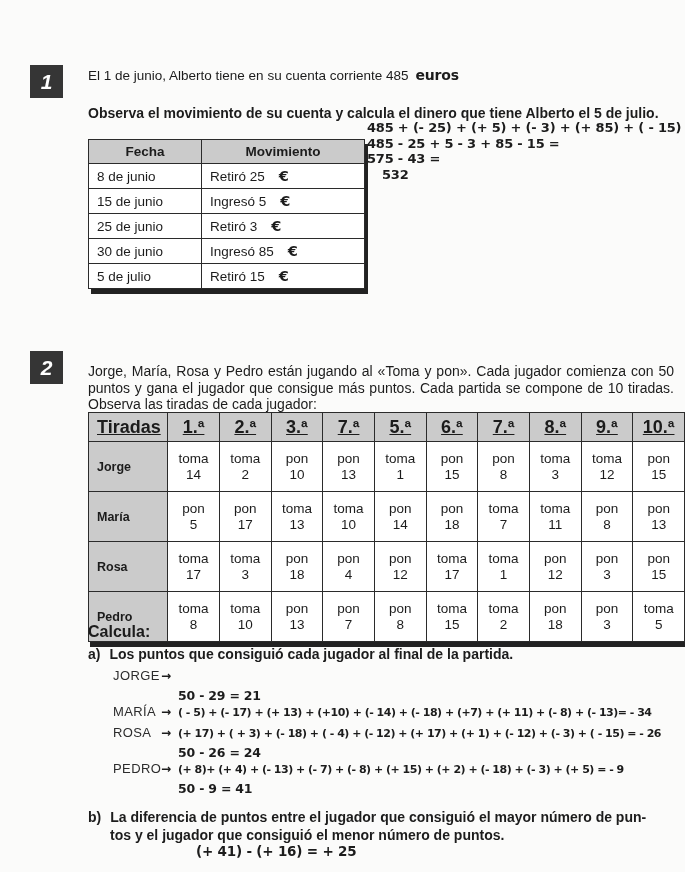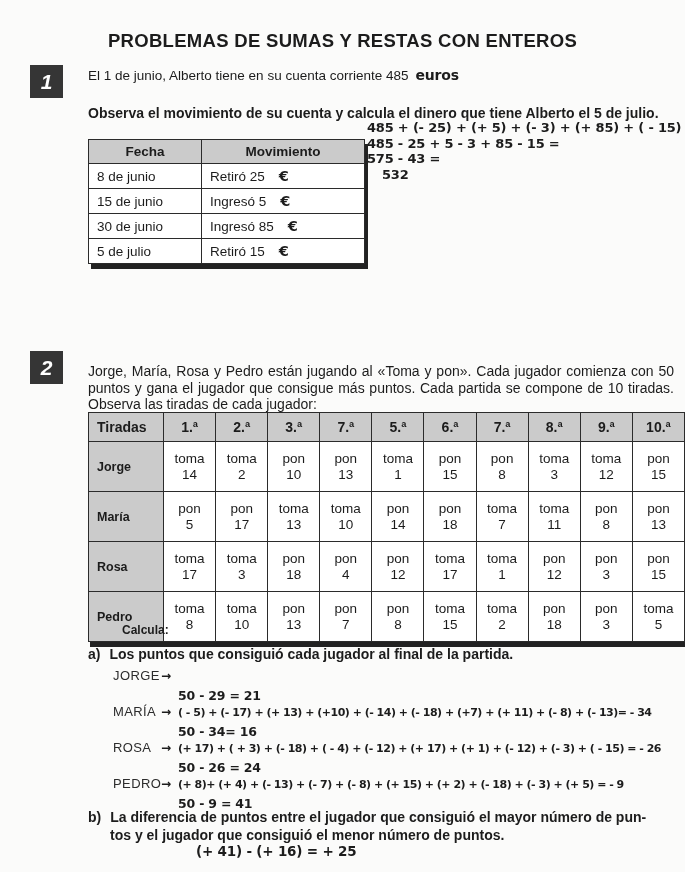--- a/index.html
+++ b/index.html
@@ -34,46 +34,45 @@
   .t1{position:absolute;left:88px;top:139px;box-shadow:3px 5px 0 0 #222;}
   .t1 th,.t1 td{border:1.7px solid #2b2b2b;font-size:13.5px;padding:0 8px;}
   .t1 th{background:var(--hdr,#cbcbcb);height:23px;text-align:center;}
   .t1 td{height:24px;text-align:left;}
   .t1 .c-fecha{width:96px;}
   .t1 .c-mov{width:146px;}
   .t1 .eur{margin-left:14px;font-size:14.5px;letter-spacing:0;}
 
   .t2{position:absolute;left:88px;top:412px;box-shadow:2px 5px 0 0 #222;}
   .t2 th,.t2 td{border:1.7px solid #2b2b2b;}
-  .t2 thead th{background:var(--hdr,#cbcbcb);height:26px;font-size:14px;text-align:center;}
+  .t2 thead th{background:var(--hdr,#cbcbcb);height:26px;font-size:18px;text-align:center;text-decoration:underline;}
   .t2 thead th.corner{text-align:left;padding-left:8px;width:72px;}
   .t2 tbody th{background:var(--hdr,#cbcbcb);text-align:left;padding-left:8px;font-size:12.5px;width:72px;}
   .t2 td{width:49px;height:41px;text-align:center;font-size:13.5px;line-height:16px;padding:4px;}
 
-  .calcula{position:absolute;left:88px;top:623px;font-weight:bold;font-size:12px;margin-left:34px;}
+  .calcula{position:absolute;left:88px;top:623px;font-weight:bold;font-size:16px;}
   .part-a{position:absolute;left:88px;top:646px;font-weight:bold;font-size:14px;}
   .part-a .lbl,.part-b .lbl{margin-right:9px;}
 
   .results{position:absolute;left:113px;top:668px;width:565px;}
   .result-row{display:flex;align-items:baseline;height:21px;white-space:nowrap;}
   .rname{width:48px;font-size:13px;letter-spacing:.4px;color:#2c2c2c;flex:none;}
   .arrow{width:17px;flex:none;font-size:12px;}
   .formula{font-size:11px;letter-spacing:-.5px;}
   .subtotal{height:15px;padding-left:65px;font-size:12.5px;line-height:14px;}
 
   .part-b{position:absolute;left:88px;top:809px;width:586px;font-weight:bold;font-size:14px;line-height:17.5px;}
   .part-b .l2{padding-left:22px;}
   .part-b-sol{position:absolute;left:196px;top:843px;font-size:13.5px;}
 </style>
 </head>
 <body>
 
 <div class="page" style="--badge: #353535; --hdr: #cbcbcb; --ink: #1c1c1c; --paper: #fbfbfa;">
 
-  <h1 class="title">PROBLEMAS DE SUMAS Y RESTAS CON ENTEROS</h1>
 
   <div class="badge b1">1</div>
 
   <div class="p1-line1">
     <span>El 1 de junio, Alberto tiene en su cuenta corriente 485</span><span class="hw suffix">euros</span>
   </div>
 
   <p class="p1-body">Observa el movimiento de su cuenta y calcula el dinero que tiene Alberto el 5 de julio.</p>
 
   <div class="p1-calc hw">
@@ -91,20 +90,24 @@
       </tr>
     </thead>
     <tbody>
         <tr>
           <td class="c-fecha">8 de junio</td>
           <td class="c-mov"><span>Retiró 25</span><span class="eur hw">€</span></td>
         </tr>
         <tr>
           <td class="c-fecha">15 de junio</td>
           <td class="c-mov"><span>Ingresó 5</span><span class="eur hw">€</span></td>
+        </tr>
+        <tr>
+          <td class="c-fecha">25 de junio</td>
+          <td class="c-mov"><span>Retiró 3</span><span class="eur hw">€</span></td>
         </tr>
         <tr>
           <td class="c-fecha">30 de junio</td>
           <td class="c-mov"><span>Ingresó 85</span><span class="eur hw">€</span></td>
         </tr>
         <tr>
           <td class="c-fecha">5 de julio</td>
           <td class="c-mov"><span>Retiró 15</span><span class="eur hw">€</span></td>
         </tr>
       </tbody>
@@ -316,21 +319,20 @@
       <div class="result-row">
         <span class="rname">JORGE</span>
         <span class="arrow hw">→</span>
       </div>
       <div class="subtotal hw">50 - 29 = 21</div>
       <div class="result-row">
         <span class="rname">MARÍA</span>
         <span class="arrow hw">→</span>
         <span class="formula hw">( - 5) + (- 17) + (+ 13) + (+10) + (- 14) + (- 18) + (+7) + (+ 11) + (- 8) + (- 13)= - 34</span>
       </div>
-      <div class="subtotal hw">50 - 34= 16</div>
       <div class="result-row">
         <span class="rname">ROSA</span>
         <span class="arrow hw">→</span>
         <span class="formula hw">(+ 17) + ( + 3) + (- 18) + ( - 4) + (- 12) + (+ 17) + (+ 1) + (- 12) + (- 3) + ( - 15) = - 26</span>
       </div>
       <div class="subtotal hw">50 - 26 = 24</div>
       <div class="result-row">
         <span class="rname">PEDRO</span>
         <span class="arrow hw">→</span>
         <span class="formula hw">(+ 8)+ (+ 4) + (- 13) + (- 7) + (- 8) + (+ 15) + (+ 2) + (- 18) + (- 3) + (+ 5) = - 9</span>

